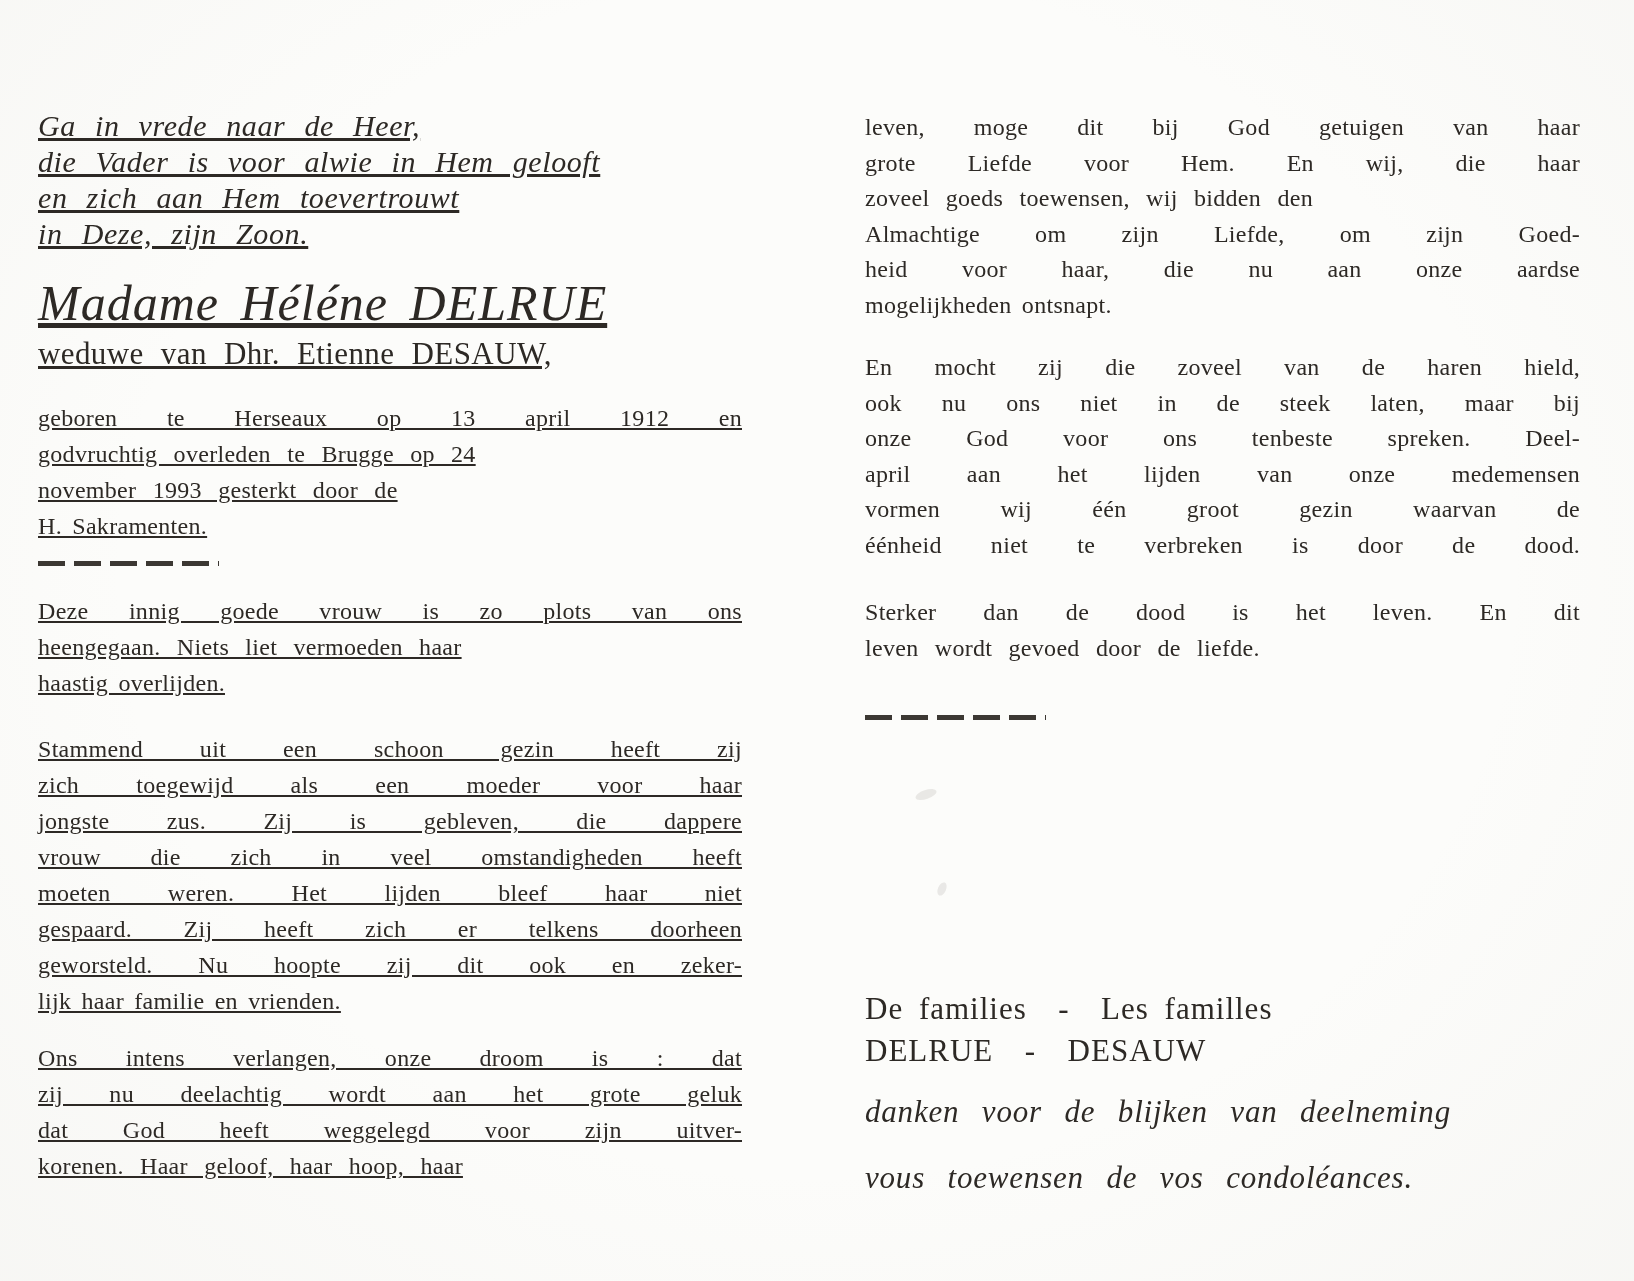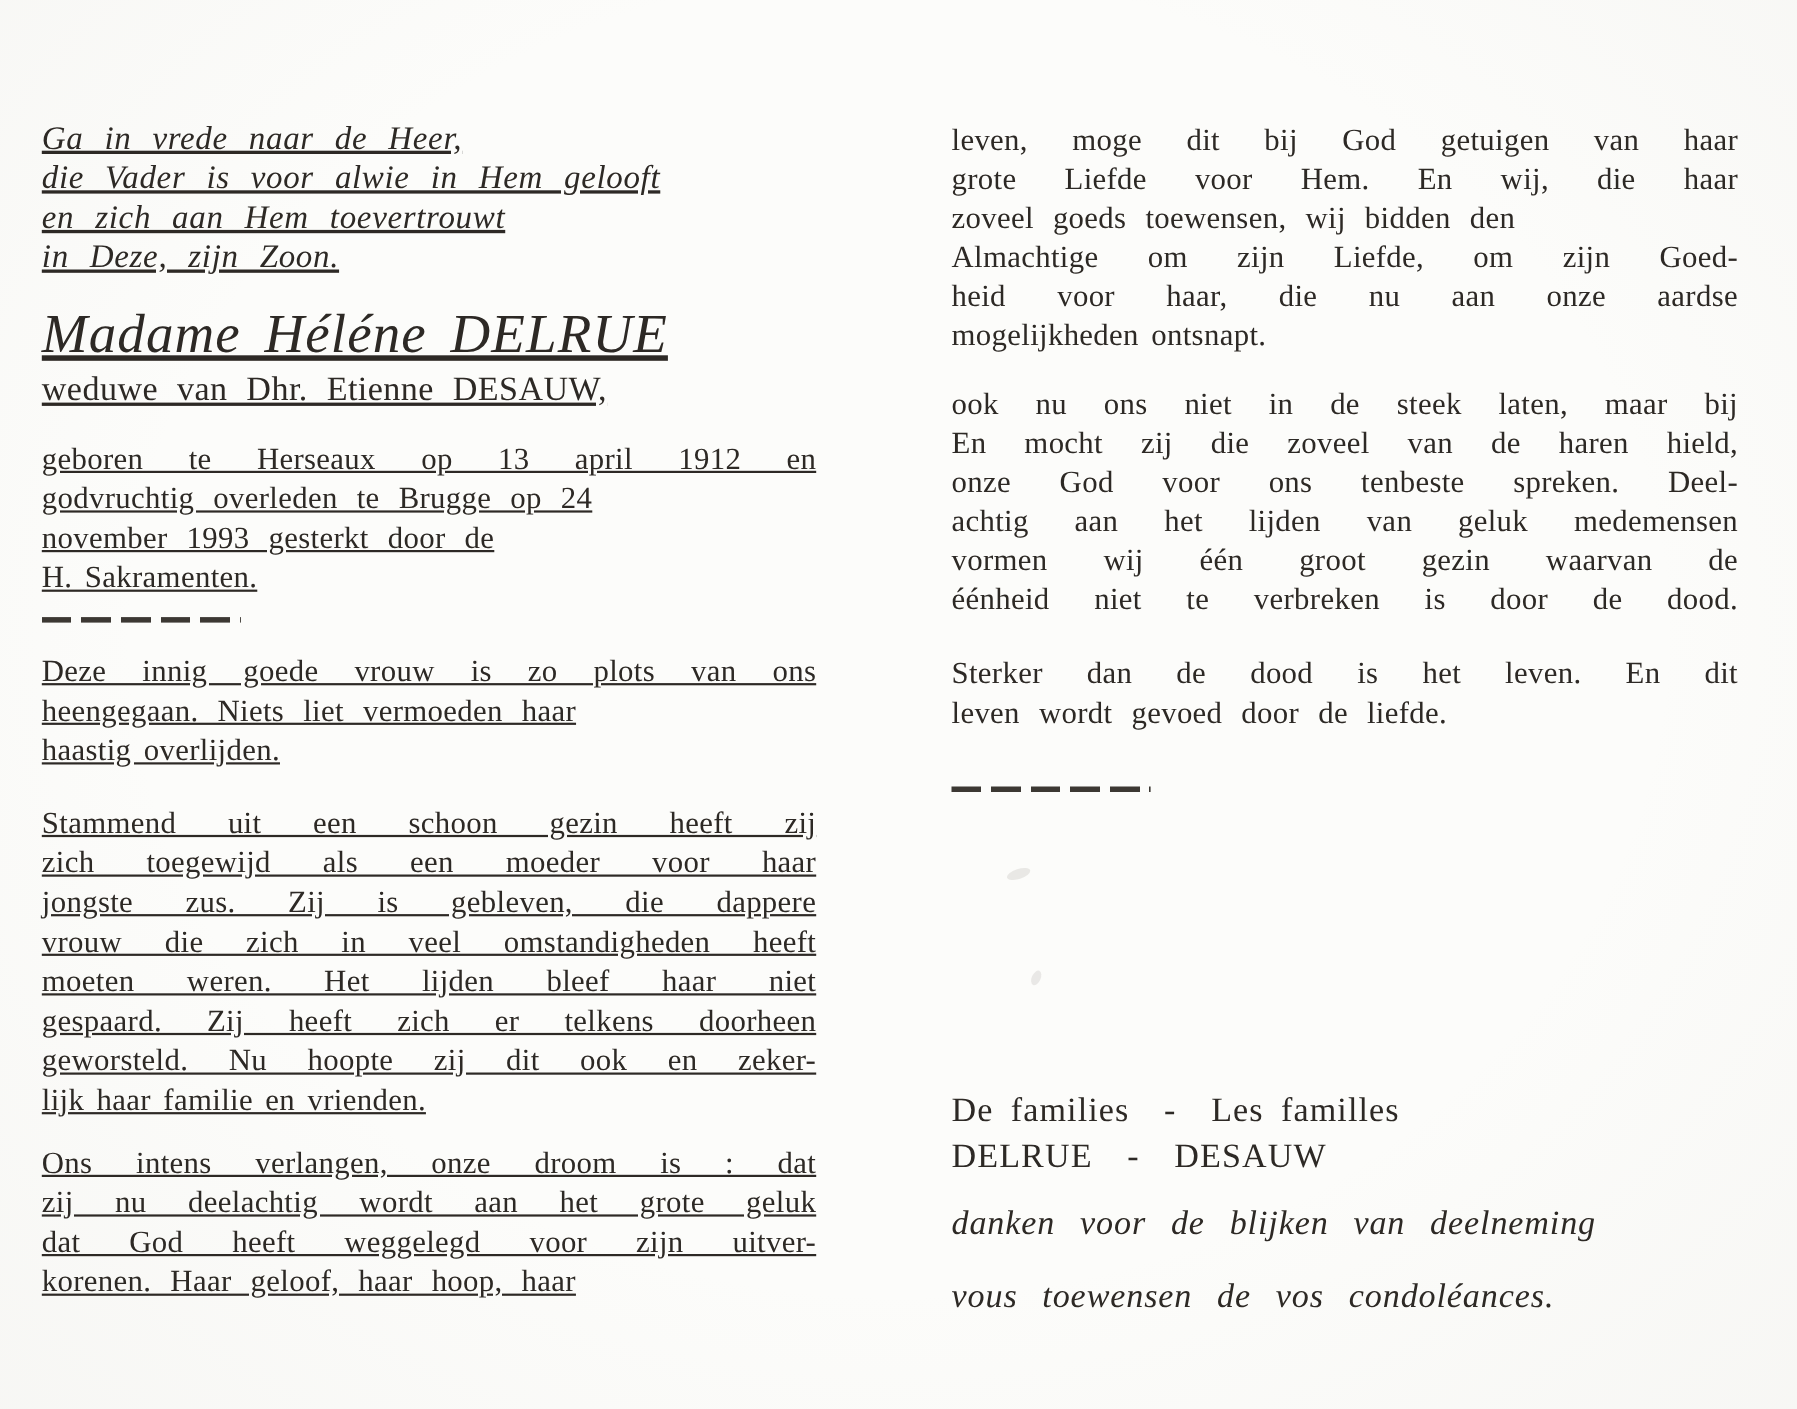--- a/index.html
+++ b/index.html
@@ -30,21 +30,21 @@
   .name-line{
     font-style:italic;font-size:50px;line-height:56px;
     letter-spacing:1px;word-spacing:8px;white-space:nowrap;
   }
   
   .subtitle-line{
     font-size:31px;line-height:36px;word-spacing:9px;letter-spacing:0.4px;white-space:nowrap;
   }
   
   .paragraph-line{
-    font-size:28px;line-height:36px;word-spacing:4px;letter-spacing:0.3px;
+    font-size:24px;line-height:36px;word-spacing:4px;letter-spacing:0.3px;
   }
   #right-column .paragraph-line{line-height:35.5px;}
   .paragraph-line.just{
     white-space:normal;
     text-align:justify;text-align-last:justify;text-justify:inter-word;
     word-spacing:normal;
   }
   .paragraph-line.wide{word-spacing:10px;}
 
   
@@ -135,24 +135,24 @@
   <div id="right-column" class="column">
       <div class="block paragraph" data-block-id="witness-to-god">
         <div class="line paragraph-line just">leven, moge dit bij God getuigen van haar</div>
         <div class="line paragraph-line just">grote Liefde voor Hem. En wij, die haar</div>
         <div class="line paragraph-line wide">zoveel goeds toewensen, wij bidden den</div>
         <div class="line paragraph-line just">Almachtige om zijn Liefde, om zijn Goed-</div>
         <div class="line paragraph-line just">heid voor haar, die nu aan onze aardse</div>
         <div class="line paragraph-line">mogelijkheden ontsnapt.</div>
       </div>
       <div class="block paragraph" data-block-id="family-unity">
+        <div class="line paragraph-line just">En mocht zij die zoveel van de haren hield,</div>
         <div class="line paragraph-line just">ook nu ons niet in de steek laten, maar bij</div>
-        <div class="line paragraph-line just">En mocht zij die zoveel van de haren hield,</div>
         <div class="line paragraph-line just">onze God voor ons tenbeste spreken. Deel-</div>
-        <div class="line paragraph-line just">achtig aan het lijden van geluk medemensen</div>
+        <div class="line paragraph-line just">april aan het lijden van onze medemensen</div>
         <div class="line paragraph-line just">vormen wij één groot gezin waarvan de</div>
         <div class="line paragraph-line just">éénheid niet te verbreken is door de dood.</div>
       </div>
       <div class="block paragraph" data-block-id="stronger-than-death">
         <div class="line paragraph-line just">Sterker dan de dood is het leven. En dit</div>
         <div class="line paragraph-line wide">leven wordt gevoed door de liefde.</div>
       </div>
       <div class="block divider" data-block-id="divider-right"></div>
       <div class="block families" data-block-id="families">
         <div class="line families-line">De families  -  Les familles</div>

